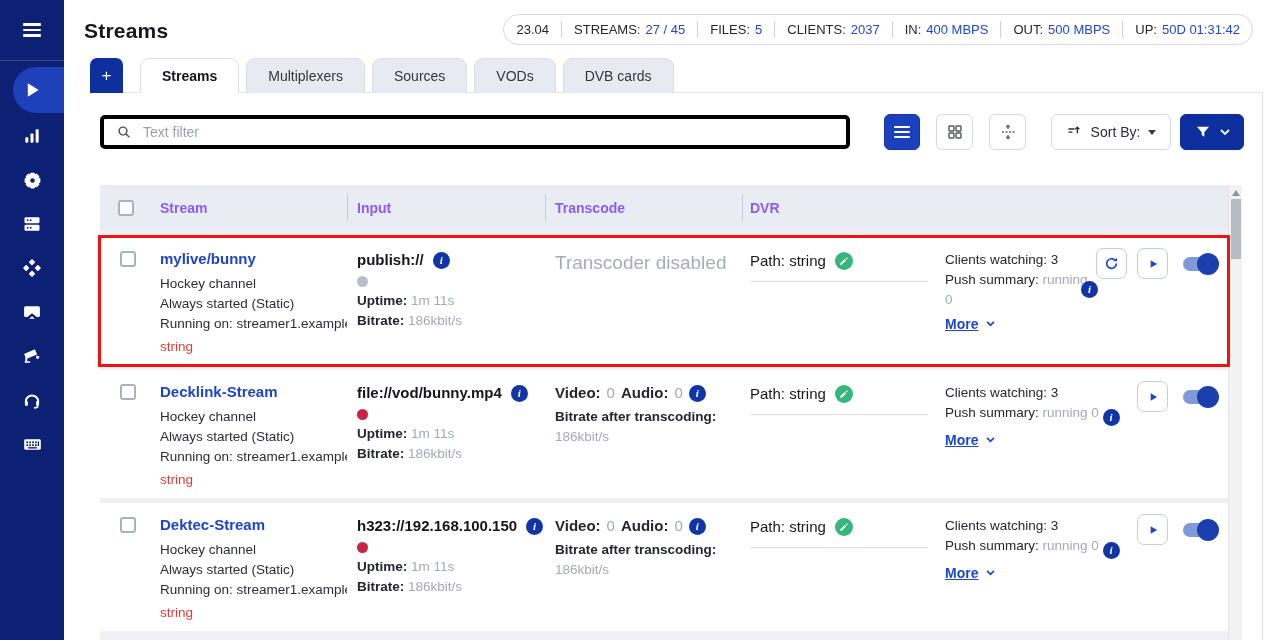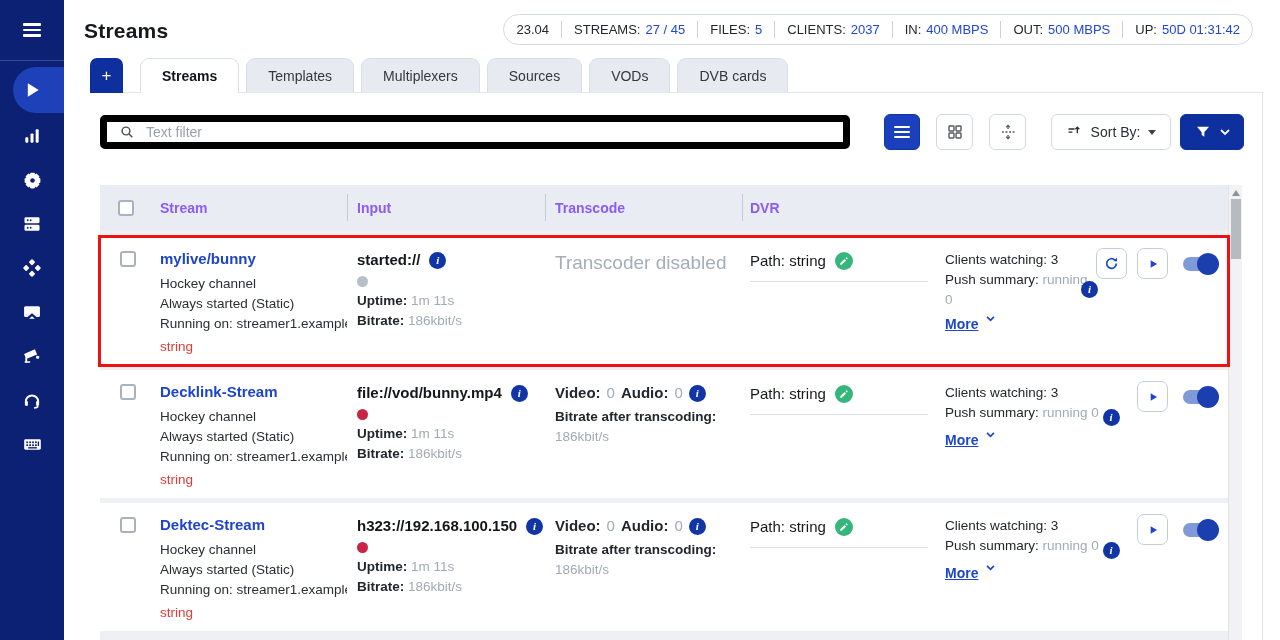--- a/index.html
+++ b/index.html
@@ -34,21 +34,21 @@
   .add-tab-btn { width:33px; height:35px; background:#0e2f9e; border-radius:7px 7px 0 0; color:#fff;
     display:flex; align-items:center; justify-content:center; font-size:17px; margin-right:17px; cursor:pointer; }
   .tab { height:35px; padding:0 21px; display:flex; align-items:center; background:#e7eaf1;
     border:1px solid #dadee6; border-bottom:none; border-radius:9px 9px 0 0; margin-right:7px;
     font-size:14px; color:#33373e; cursor:pointer; white-space:nowrap; }
   .tab.active { background:#fff; font-weight:bold; color:#121419; }
   .panel-top-line { position:absolute; left:90px; top:92px; width:1172px; height:1px; background:#e3e6eb; z-index:1; }
   .panel-right-line { position:absolute; left:1262px; top:92px; height:548px; width:1px; background:#dfe4ea; }
 
   
-  .search-box { position:absolute; left:100px; top:115px; width:750px; height:34px; border:7px solid #000000;
+  .search-box { position:absolute; left:100px; top:115px; width:750px; height:34px; border:4px solid #000000;
     border-radius:5px; background:#fff; display:flex; align-items:center; }
   .search-box svg { margin:0 9px 0 12px; flex:none; }
   .search-box input { border:none; outline:none; flex:1; font-size:14px; color:#333; font-family:inherit; background:transparent; }
   .search-box input::placeholder { color:#9aa1ac; }
   .tb-btn { position:absolute; top:114px; height:36px; border-radius:6px; display:flex; align-items:center;
     justify-content:center; cursor:pointer; background:#fff; border:1px solid #d3d8e0; }
   .btn-view-list { left:884px; width:36px; background:#1a40bd; border-color:#16369f; }
   .btn-view-list span { display:block; width:16px; height:2.4px; background:#fff; margin:2.4px 0; border-radius:1px; }
   .btn-view-grid { left:936px; width:37px; }
   .btn-row-height { left:989px; width:37px; }
@@ -90,21 +90,21 @@
   .va-line .kv-label { font-size:15px; }
   .va-line .kv-value { font-size:15px; }
   .cell-dvr { padding-left:8px; }
   .dvr-line { display:flex; align-items:center; gap:9px; font-size:15px; color:#16181d; line-height:22px; }
   .dvr-edit { width:18px; height:18px; border-radius:50%; background:#35b77c; display:flex; align-items:center; justify-content:center; cursor:pointer; }
   .dvr-hr { margin-top:9px; width:178px; height:1px; background:#dcdfe4; }
   .cell-output { padding-left:10px; position:relative; }
   .out-line { line-height:20px; color:#23262c; }
   .out-text.narrow { width:148px; }
   .more-link { color:#1d46cc; font-weight:bold; text-decoration:underline; font-size:14px; margin-top:6px;
-    display:inline-flex; align-items:flex-start; gap:8px; cursor:pointer; }
+    display:inline-flex; align-items:center; gap:8px; cursor:pointer; }
   .actions { position:absolute; top:11px; right:12px; display:flex; align-items:center; gap:10px; z-index:2; }
   .icon-btn { width:31px; height:31px; border:1px solid #c4cdde; border-radius:7px; background:#fff;
     display:flex; align-items:center; justify-content:center; cursor:pointer; }
   .toggle { position:relative; width:33px; height:14px; border-radius:7px; background:#8099d8; margin-left:5px; cursor:pointer; }
   .toggle-knob { position:absolute; right:-3px; top:-4px; width:22px; height:22px; border-radius:50%; background:#1b3fae; }
   .row1-info { position:absolute; left:146px; top:44px; }
   
   .scrollbar { position:absolute; right:0; top:0; width:14px; height:455px; background:#f2f2f4; border-left:1px solid #e4e4e8; }
   .scroll-arrow { margin:5px auto 3px; width:0; height:0; border-left:4px solid transparent; border-right:4px solid transparent;
     border-bottom:6px solid #8e9299; cursor:pointer; }
@@ -250,23 +250,20 @@
 </div>
 
 <div class="tabs-row">
   <div class="add-tab-btn">
       <span>+</span>
     </div>
   <div class="tab active">
       <span>Streams</span>
     </div>
   <div class="tab">
-      <span>Templates</span>
-    </div>
-  <div class="tab">
       <span>Multiplexers</span>
     </div>
   <div class="tab">
       <span>Sources</span>
     </div>
   <div class="tab">
       <span>VODs</span>
     </div>
   <div class="tab">
       <span>DVB cards</span>
@@ -352,21 +349,21 @@
         </div>
       <div class="cell cell-stream">
         <div class="stream-name">mylive/bunny</div>
         <div class="stream-line">Hockey channel</div>
         <div class="stream-line">Always started (Static)</div>
         <div class="stream-line">Running on: streamer1.example...</div>
         <div class="stream-line stream-tag">string</div>
       </div>
       <div class="cell cell-input">
         <div class="url-line">
-          <span>started://</span>
+          <span>publish://</span>
           <span class="info-icon">i</span>
         </div>
         <div class="status-dot dot-gray"></div>
         <div class="kv-line"><span class="kv-label">Uptime:</span> <span class="kv-value">1m 11s</span></div>
         <div class="kv-line"><span class="kv-label">Bitrate:</span> <span class="kv-value">186kbit/s</span></div>
       </div>
       <div class="cell cell-transcode">
         <div class="transcode-disabled">Transcoder disabled</div>
       </div>
       <div class="cell cell-dvr">

